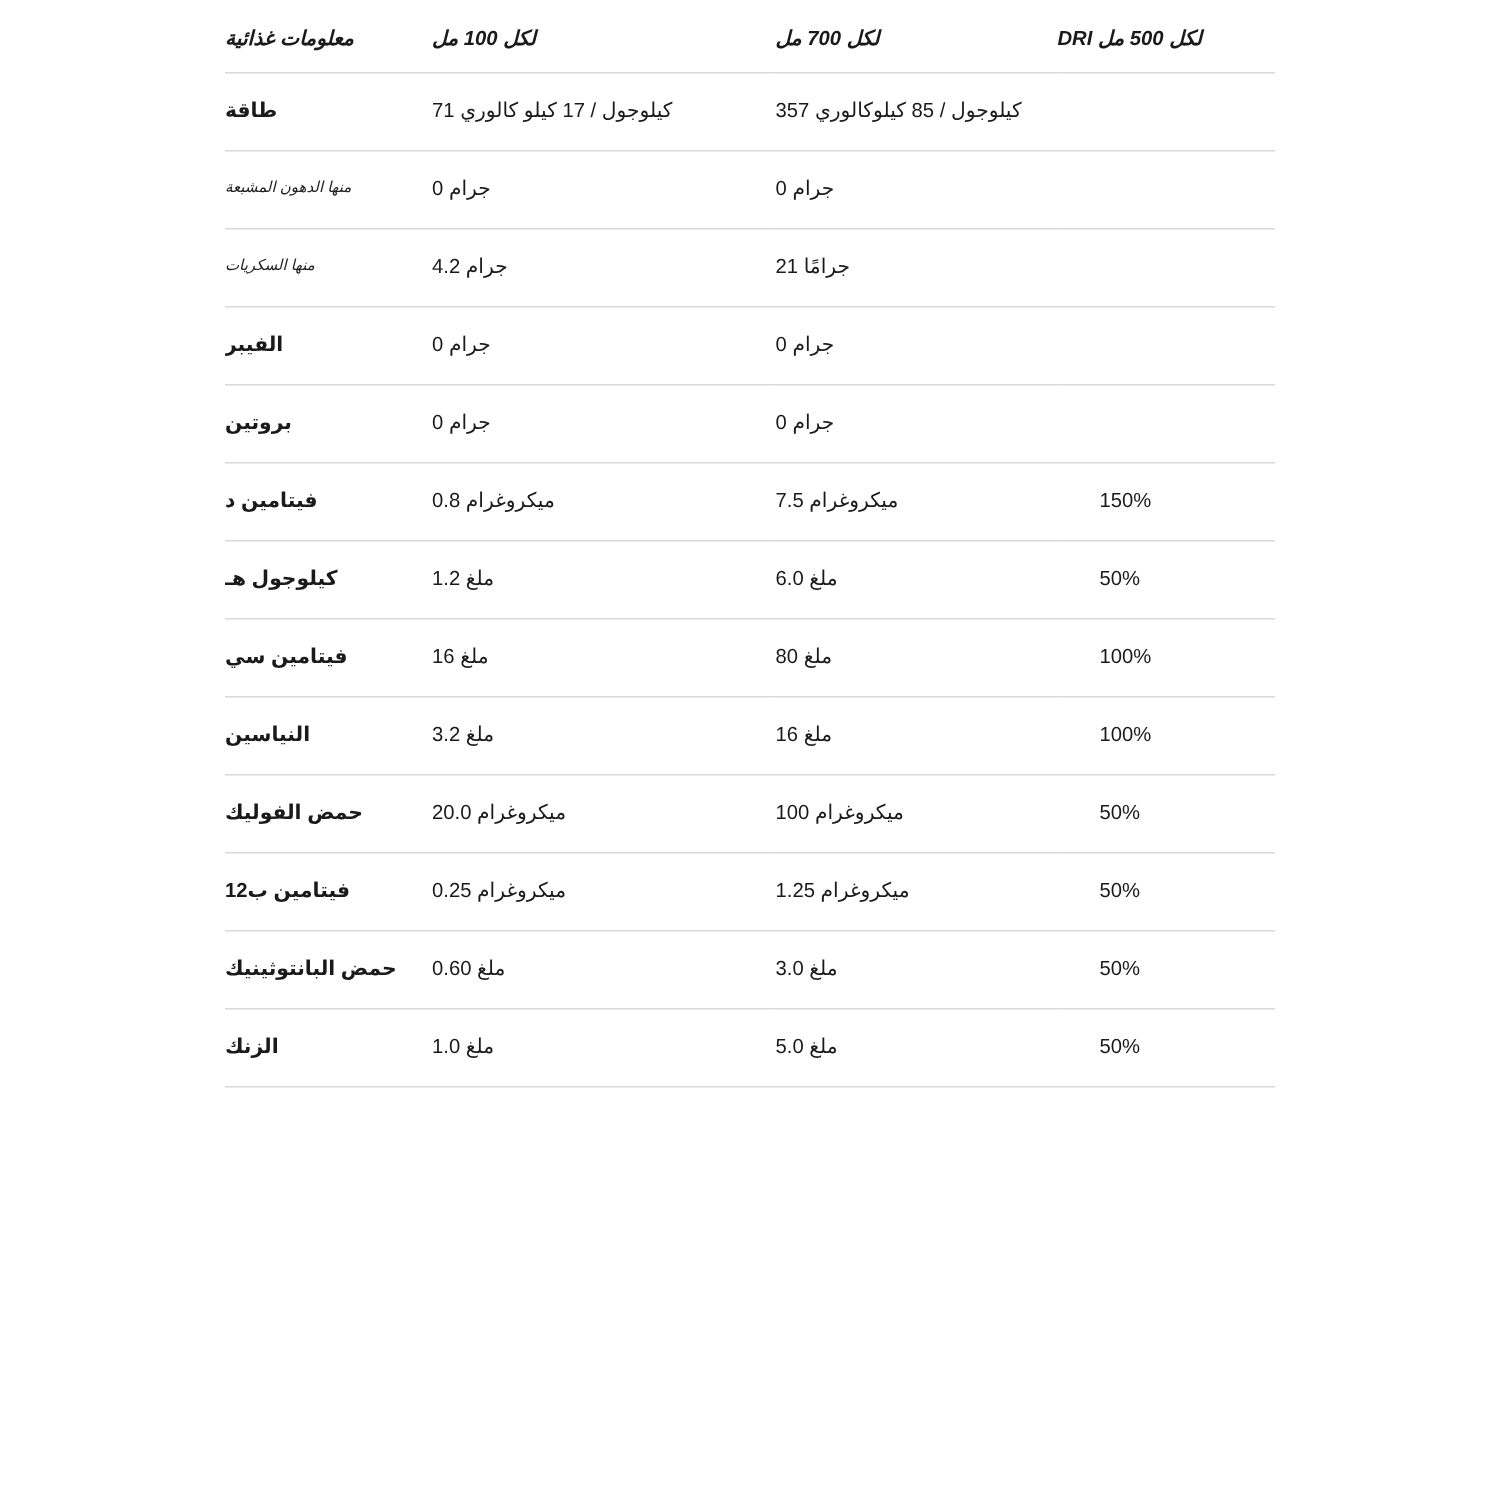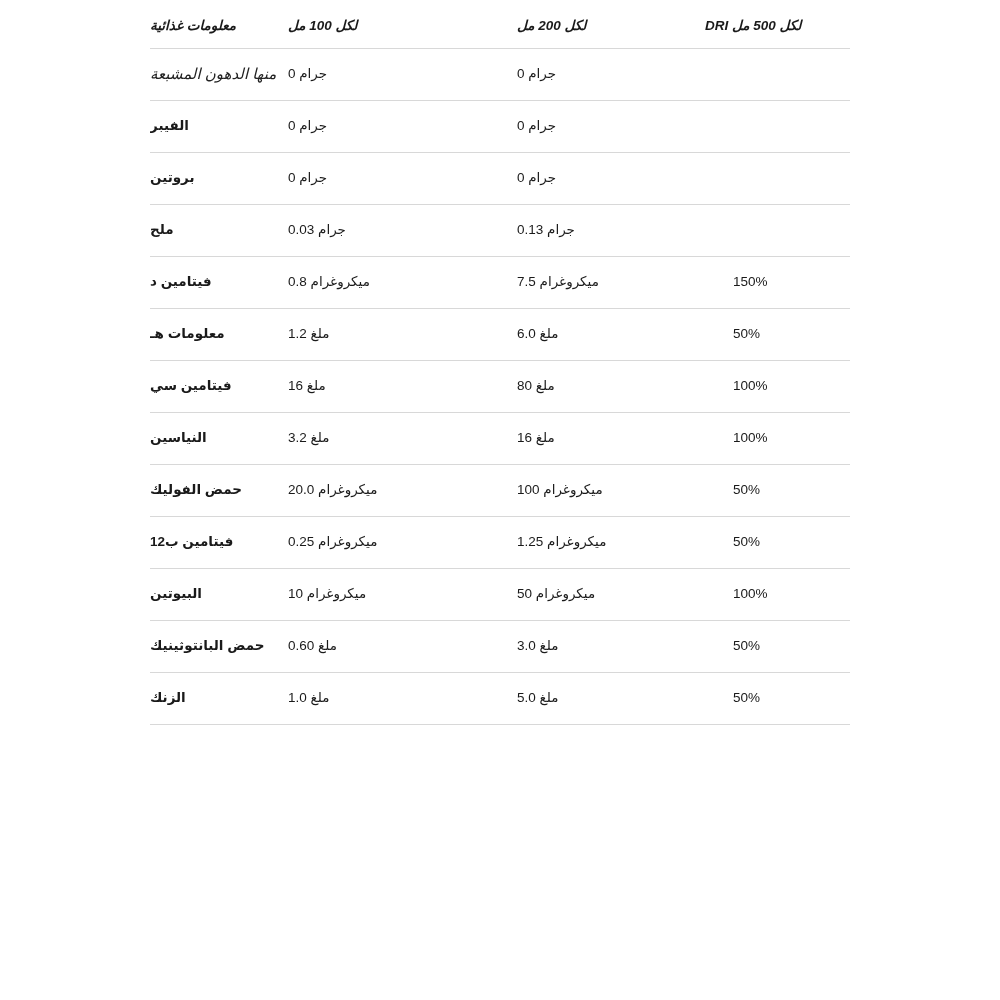--- a/index.html
+++ b/index.html
@@ -31,78 +31,84 @@
   thead th {
     font-weight: 700;
     padding: 12px 6px 14px 0;
     font-style: italic;
   }
   tbody td { padding: 17px 6px 18px 0; }
   td.name { font-weight: 700; }
   tr.sub td.name {
     font-weight: 400;
     font-style: italic;
-    font-size: 15px;
+    font-size: 10px;
     color: #222222;
   }
   td.val { font-weight: 400; }
   td.dri { padding-left: 28px; margin-top: 28px; }
 </style>
 </head>
 <body>
 
 <div class="page">
   <table class="nutri-table">
     <colgroup>
       <col style="width:138px">
       <col style="width:229px">
       <col style="width:188px">
       <col style="width:145px">
     </colgroup>
     <thead>
       <tr>
         <th>معلومات غذائية</th>
         <th>لكل 100 مل</th>
-        <th>لكل 200 مل</th>
+        <th>لكل 700 مل</th>
         <th>DRI لكل 500 مل</th>
       </tr>
     </thead>
     <tbody>
+        <tr>
+      <td class="name">طاقة</td>
+      <td class="val">71 كيلوجول / 17 كيلو كالوري</td>
+      <td class="val">357 كيلوجول / 85 كيلوكالوري</td>
+      <td class="val dri"></td>
+    </tr>
         <tr class="sub">
       <td class="name">منها الدهون المشبعة</td>
       <td class="val">0 جرام</td>
       <td class="val">0 جرام</td>
+      <td class="val dri"></td>
+    </tr>
+        <tr class="sub">
+      <td class="name">منها السكريات</td>
+      <td class="val">4.2 جرام</td>
+      <td class="val">21 جرامًا</td>
       <td class="val dri"></td>
     </tr>
         <tr>
       <td class="name">الفيبر</td>
       <td class="val">0 جرام</td>
       <td class="val">0 جرام</td>
       <td class="val dri"></td>
     </tr>
         <tr>
       <td class="name">بروتين</td>
       <td class="val">0 جرام</td>
       <td class="val">0 جرام</td>
       <td class="val dri"></td>
     </tr>
         <tr>
-      <td class="name">ملح</td>
-      <td class="val">0.03 جرام</td>
-      <td class="val">0.13 جرام</td>
-      <td class="val dri"></td>
-    </tr>
-        <tr>
       <td class="name">فيتامين د</td>
       <td class="val">0.8 ميكروغرام</td>
       <td class="val">7.5 ميكروغرام</td>
       <td class="val dri">150%</td>
     </tr>
         <tr>
-      <td class="name">معلومات هـ</td>
+      <td class="name">كيلوجول هـ</td>
       <td class="val">1.2 ملغ</td>
       <td class="val">6.0 ملغ</td>
       <td class="val dri">50%</td>
     </tr>
         <tr>
       <td class="name">فيتامين سي</td>
       <td class="val">16 ملغ</td>
       <td class="val">80 ملغ</td>
       <td class="val dri">100%</td>
     </tr>
@@ -118,26 +124,20 @@
       <td class="val">100 ميكروغرام</td>
       <td class="val dri">50%</td>
     </tr>
         <tr>
       <td class="name">فيتامين ب12</td>
       <td class="val">0.25 ميكروغرام</td>
       <td class="val">1.25 ميكروغرام</td>
       <td class="val dri">50%</td>
     </tr>
         <tr>
-      <td class="name">البيوتين</td>
-      <td class="val">10 ميكروغرام</td>
-      <td class="val">50 ميكروغرام</td>
-      <td class="val dri">100%</td>
-    </tr>
-        <tr>
       <td class="name">حمض البانتوثينيك</td>
       <td class="val">0.60 ملغ</td>
       <td class="val">3.0 ملغ</td>
       <td class="val dri">50%</td>
     </tr>
         <tr>
       <td class="name">الزنك</td>
       <td class="val">1.0 ملغ</td>
       <td class="val">5.0 ملغ</td>
       <td class="val dri">50%</td>

